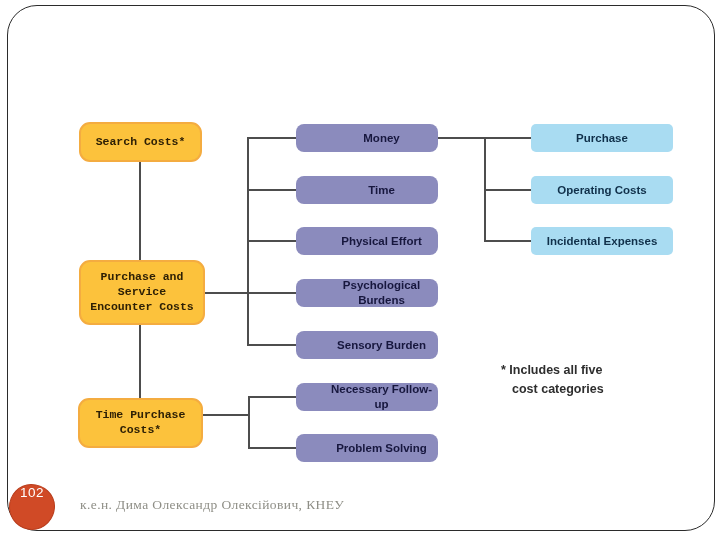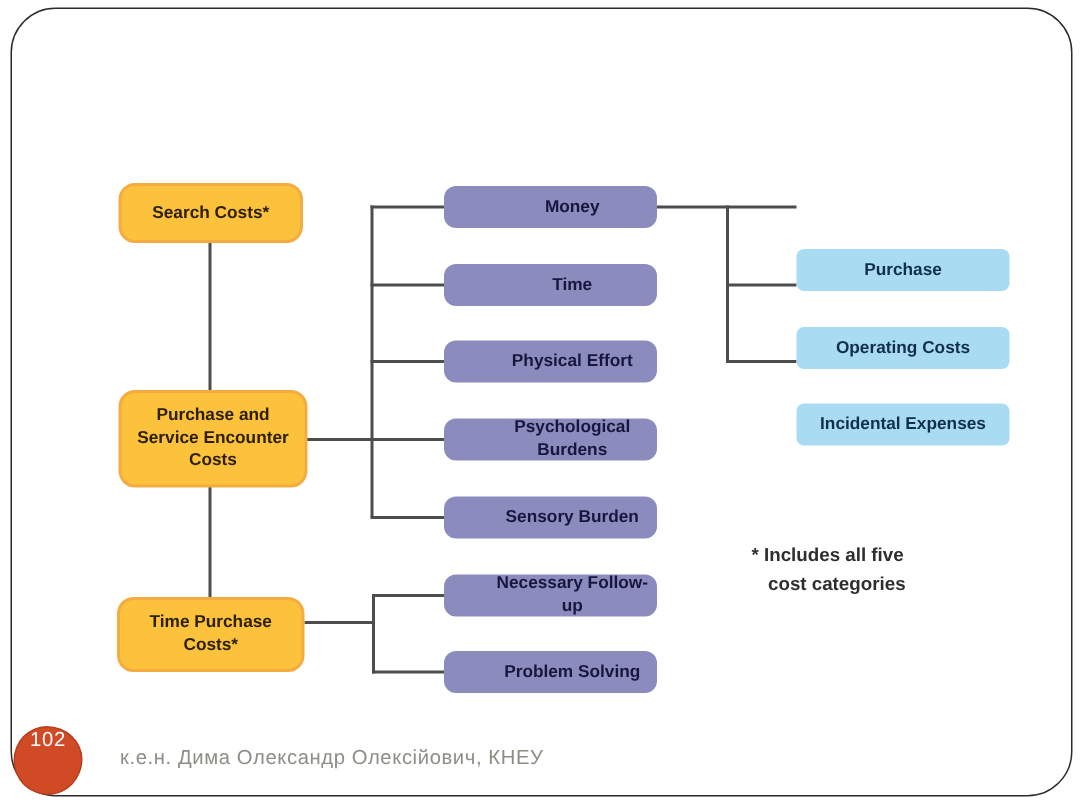--- a/index.html
+++ b/index.html
@@ -13,45 +13,46 @@
     background:#ffffff;
   }
   .box{
     position:absolute;display:flex;align-items:center;justify-content:center;
     text-align:center;font-weight:bold;box-sizing:border-box;line-height:1.3;
   }
   .ybox{
     background:var(--yellow_fill);border:2px solid var(--yellow_border);
     border-radius:11px;color:var(--yellow_text);font-size:11.5px;
     padding:18px 6px;
+    font-family:Liberation Mono, monospace;
   }
   .pbox{
     left:296px;width:142px;height:28px;background:var(--purple_fill);
     border-radius:8px;color:var(--purple_text);font-size:11.5px;padding-left:29px;
   }
   .bbox{
     left:531px;width:142px;height:28px;background:var(--blue_fill);
-    border-radius:5px;color:var(--blue_text);font-size:11.5px;margin-top:42px;
+    border-radius:5px;color:var(--blue_text);font-size:11.5px;
   }
   .line{position:absolute;background:var(--line);}
   .footnote{
     position:absolute;left:501px;top:361px;font-size:12.5px;
     color:#2e2e2e;font-weight:bold;line-height:1.55;
   }
   .footnote .fn2{padding-left:11px;}
   .page-badge{
     position:absolute;left:9px;top:484px;width:44px;height:44px;
     background:var(--page_badge);border:1.5px solid #b93d1c;
     border-radius:48% 52% 50% 50% / 50% 48% 52% 50%;
     display:flex;align-items:flex-start;justify-content:center;
     color:#ffffff;font-size:13.5px;letter-spacing:0.5px;
   }
   .footer-credit{
     position:absolute;left:80px;top:497px;
-    font-family:Liberation Sans, sans-serif;font-size:13.5px;
+    font-family:Liberation Serif, serif;font-size:13.5px;
     color:var(--footer_text_color);letter-spacing:0.4px;
   }
 </style>
 </head>
 <body>
 
 <div class="slide-frame"></div>
 
 <div class="line" style="left:139px;top:154px;width:2px;height:107px"></div>
 <div class="line" style="left:139px;top:324px;width:2px;height:75px"></div>

